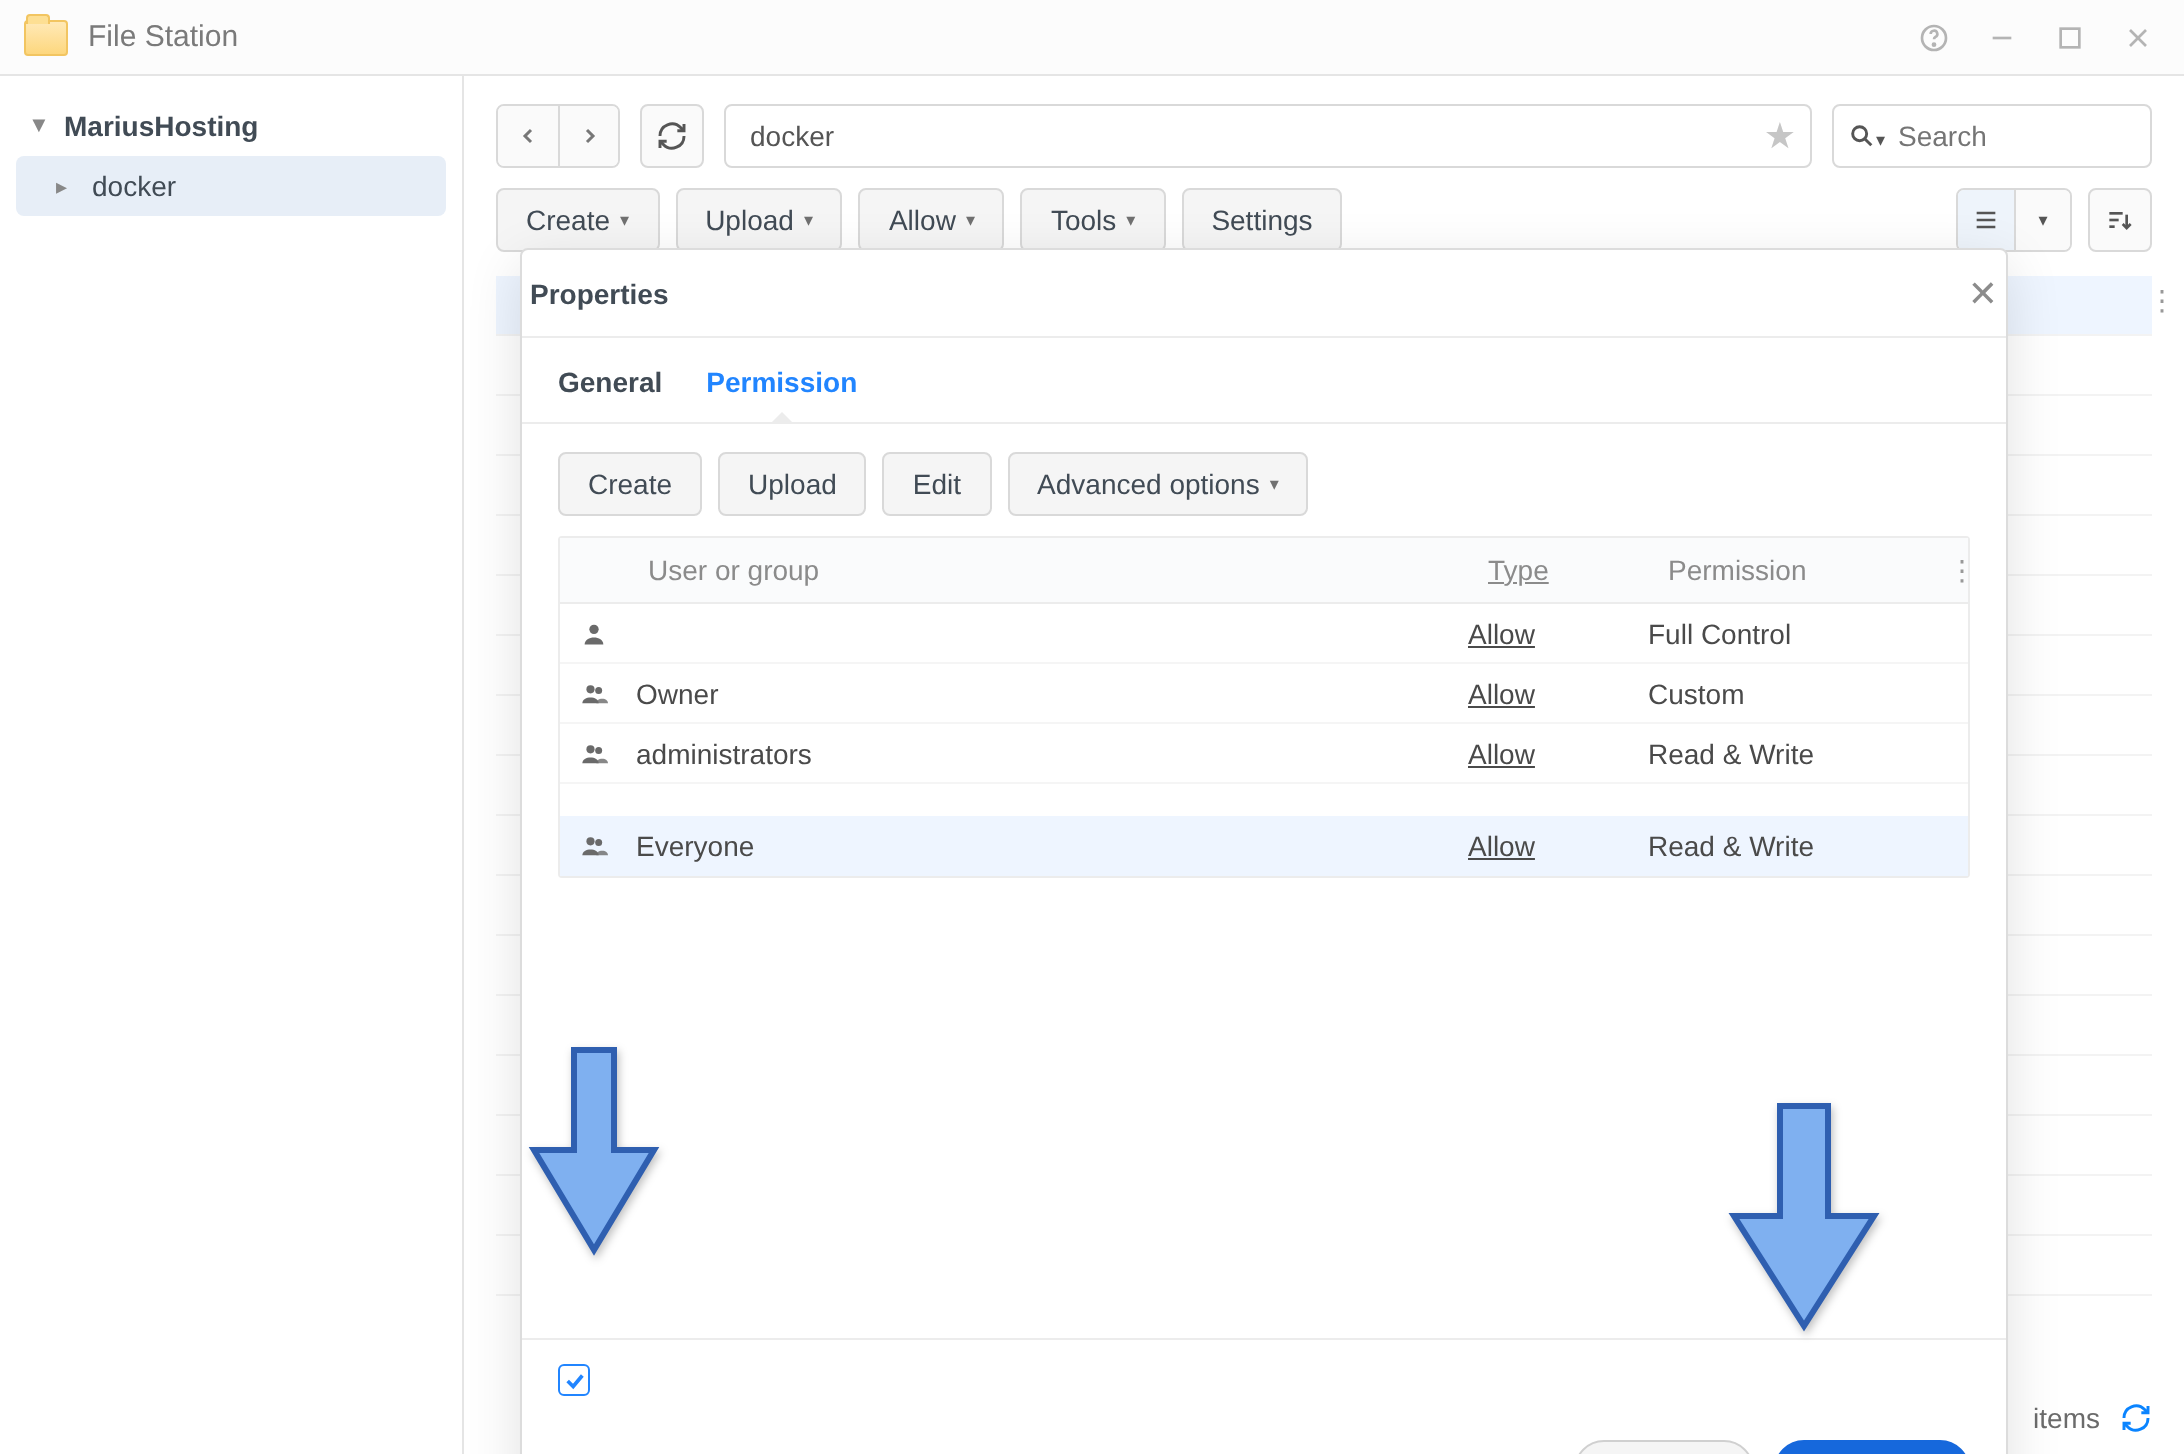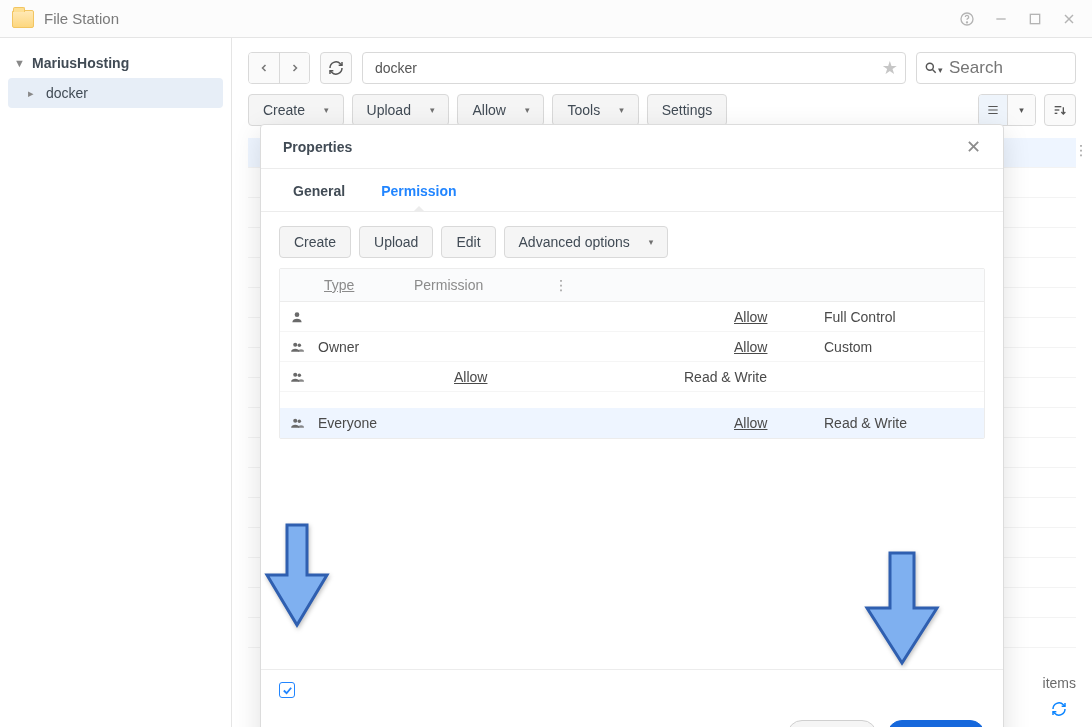--- a/index.html
+++ b/index.html
@@ -27,48 +27,48 @@
 .content { flex:1; position:relative; padding:14px 16px;}
 .toolbar-row1 { display:flex; align-items:center; gap:10px; margin-bottom:10px;}
 .nav-btns { display:flex; border:1px solid #d9d9d9; border-radius:4px; overflow:hidden;}
 .nav-btn { width:30px; height:30px; display:flex; align-items:center; justify-content:center; color:#777; cursor:pointer; background:#fafafa;}
 .nav-btn + .nav-btn { border-left:1px solid #d9d9d9;}
 .refresh-btn { width:32px; height:32px; border:1px solid #d9d9d9; border-radius:4px; display:flex; align-items:center; justify-content:center; color:#555; cursor:pointer; background:#fafafa;}
 .path-input { flex:1; height:32px; border:1px solid #d9d9d9; border-radius:4px; padding:0 34px 0 12px; font-size:14px; color:#555; position:relative;}
 .path-wrap { flex:1; position:relative; display:flex;}
 .path-star { position:absolute; right:8px; top:50%; transform:translateY(-50%); color:#c6c6c6; font-size:18px;}
 .search-wrap { position:relative; width:160px;}
-.search-input { width:100%; height:32px; border:1px solid #d9d9d9; border-radius:4px; padding:0 10px 0 32px; font-size:17px; color:#888;}
+.search-input { width:100%; height:32px; border:1px solid #d9d9d9; border-radius:4px; padding:0 10px 0 32px; font-size:14px; color:#888;}
 .search-icon { position:absolute; left:8px; top:50%; transform:translateY(-50%); color:#555;}
 .search-chev { position:absolute; left:22px; top:55%; transform:translateY(-50%); color:#555; font-size:9px;}
 
 .toolbar-row2 { display:flex; align-items:center; gap:8px;}
-.tbtn { height:32px; padding:0 14px; border:1px solid #d9d9d9; border-radius:4px; background:#f5f5f5; color:#414b55; cursor:pointer; display:flex; align-items:center; gap:19px;}
+.tbtn { height:32px; padding:0 14px; border:1px solid #d9d9d9; border-radius:4px; background:#f5f5f5; color:#414b55; cursor:pointer; display:flex; align-items:center; gap:5px;}
 .tbtn .caret { font-size:9px; color:#707070;}
 .toolbar-row2 .spacer { flex:1;}
 .view-btns { display:flex; border:1px solid #d9d9d9; border-radius:4px; overflow:hidden;}
 .view-btn { width:28px; height:30px; display:flex; align-items:center; justify-content:center; background:#fafafa; color:#555; cursor:pointer;}
 .view-btn.active { background:#eef4fb;}
 .view-btn + .view-btn { border-left:1px solid #d9d9d9;}
 .sort-btn { width:32px; height:32px; border:1px solid #d9d9d9; border-radius:4px; display:flex; align-items:center; justify-content:center; color:#555; cursor:pointer; background:#fafafa;}
 
 .file-rows { margin-top:12px;}
 .file-row { height:30px; border-bottom:1px solid #f3f3f3;}
 .file-row.hilite { background:#eef5ff;}
 
-.statusbar { position:absolute; right:16px; bottom:10px; display:flex; align-items:center; gap:10px; color:#6b6b6b;flex-direction:column;}
+.statusbar { position:absolute; right:16px; bottom:10px; display:flex; align-items:center; gap:10px; color:#6b6b6b;}
 .statusbar .refresh { color:#0a84ff; cursor:pointer;}
 
 
 .dialog { position:absolute; left:260px; top:124px; width:744px; background:#fff; border:1px solid #dcdcdc; border-radius:4px; box-shadow:0 8px 28px rgba(0,0,0,.12); display:flex; flex-direction:column;}
-.dlg-header { height:44px; display:flex; align-items:center; padding:0 22px; border-bottom:1px solid #ececec;}
+.dlg-header { height:44px; display:flex; align-items:center; padding:0 4px; border-bottom:1px solid #ececec;}
 .dlg-header .title { font-weight:600; color:#414b55;}
 .dlg-header .close { margin-left:auto; color:#8c8c8c; cursor:pointer; font-size:18px;}
 .dlg-tabs { display:flex; padding:14px 18px 0 18px; border-bottom:1px solid #ececec; gap:22px;}
-.dlg-tab { padding-bottom:12px; color:#414b55; font-weight:600; cursor:pointer; position:relative;margin-left:14px;}
+.dlg-tab { padding-bottom:12px; color:#414b55; font-weight:600; cursor:pointer; position:relative;}
 .dlg-tab.active { color:#2185ff;}
 .dlg-tab.active::after { content:""; position:absolute; left:50%; bottom:-1px; transform:translateX(-50%); width:0; height:0; border-left:6px solid transparent; border-right:6px solid transparent; border-bottom:6px solid #ececec;}
 .dlg-body { padding:14px 18px 10px 18px;}
 .dlg-btns { display:flex; gap:8px; margin-bottom:10px;}
 .perm-table { border:1px solid #ececec; border-radius:2px;}
 .perm-head { display:flex; background:#fafbfc; border-bottom:1px solid #ececec; color:#8b8b8b;}
 .perm-head .col { padding:8px 10px;}
 .perm-row { display:flex; align-items:center; border-bottom:1px solid #f5f5f5; height:30px;justify-content:space-between;}
 .perm-row:last-child { border-bottom:none;margin-top:16px;}
 .perm-row.sel { background:#eef5ff;}
@@ -273,20 +273,21 @@
           <span>Edit</span>
         </div>
       <div class="tbtn">
           <span>Advanced options</span>
           <span class="caret">▾</span>
         </div>
     </div>
     <div class="perm-table">
       <div class="perm-head">
         <div class="col col-icon"></div>
+        <div class="col col-user">User or group</div>
         <div class="col col-type">Type</div>
         <div class="col col-perm">Permission</div>
         <div class="col col-more">⋮</div>
       </div>
       <div id="perm-rows">
           <div class="perm-row">
             <div class="col-icon">
               <svg width="14" height="14" viewBox="0 0 24 24" fill="currentColor">
                 <circle cx="12" cy="8" r="4"></circle>
                 <path d="M4 21c0-4 4-6 8-6s8 2 8 6Z"></path>
@@ -313,20 +314,21 @@
           </div>
           <div class="perm-row">
             <div class="col-icon">
               <svg width="16" height="14" viewBox="0 0 24 24" fill="currentColor">
                 <circle cx="9" cy="8" r="3.5"></circle>
                 <circle cx="16" cy="9" r="3"></circle>
                 <path d="M2 20c0-3.5 3.5-5 7-5s7 1.5 7 5Z"></path>
                 <path d="M14 20c0-2.5 2-4 5-4s5 1.5 5 4Z" opacity=".8"></path>
               </svg>
             </div>
+            <div class="col-user">administrators</div>
             <div class="col-type">Allow</div>
             <div class="col-perm">Read &amp; Write</div>
             <div class="col-more"></div>
           </div>
           <div class="perm-row sel">
             <div class="col-icon">
               <svg width="16" height="14" viewBox="0 0 24 24" fill="currentColor">
                 <circle cx="9" cy="8" r="3.5"></circle>
                 <circle cx="16" cy="9" r="3"></circle>
                 <path d="M2 20c0-3.5 3.5-5 7-5s7 1.5 7 5Z"></path>

